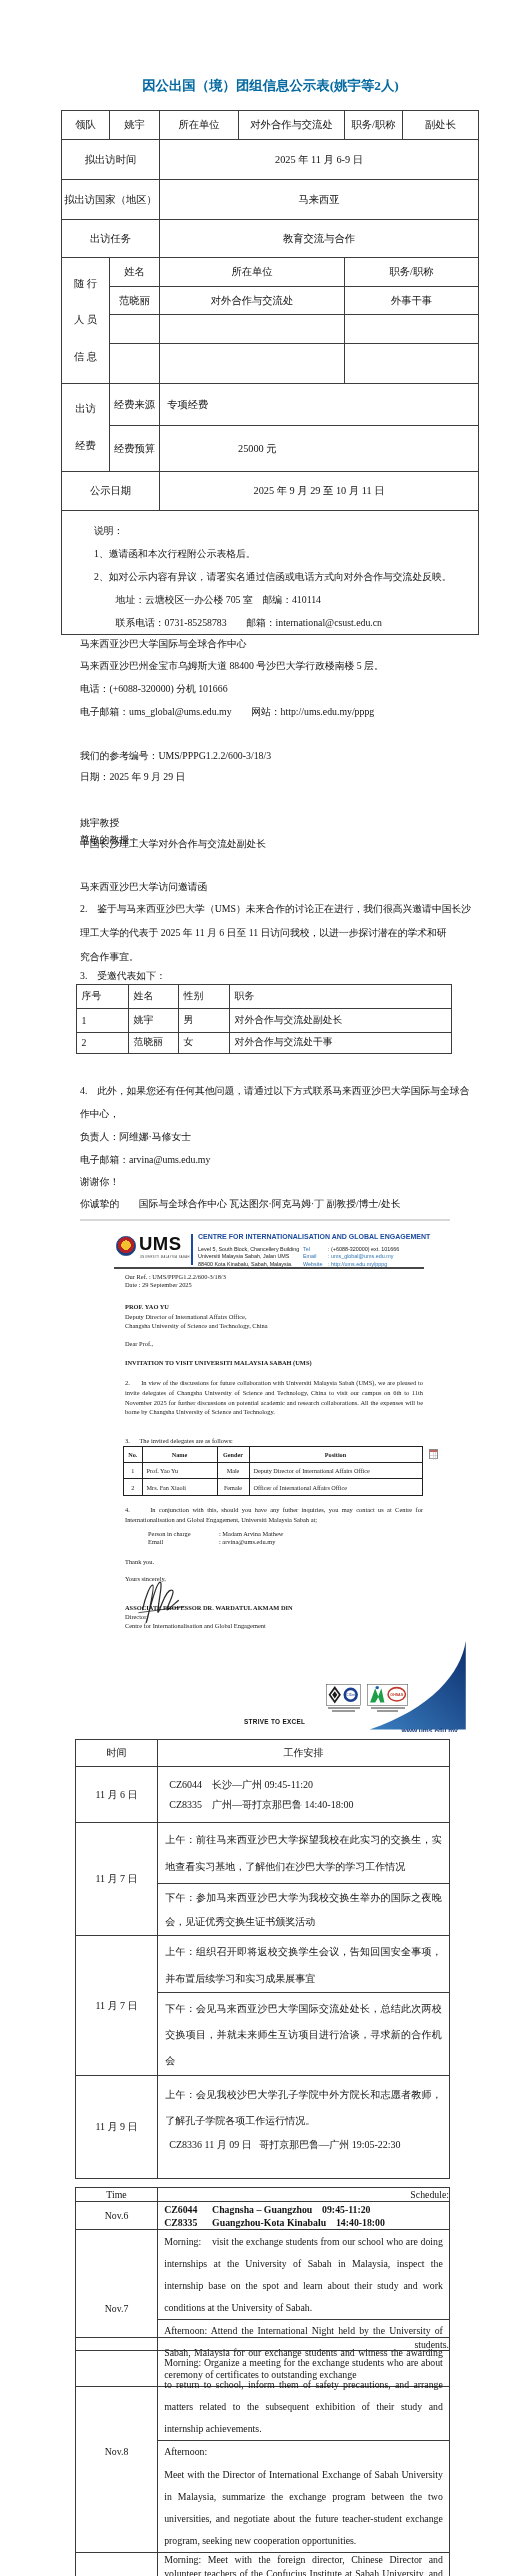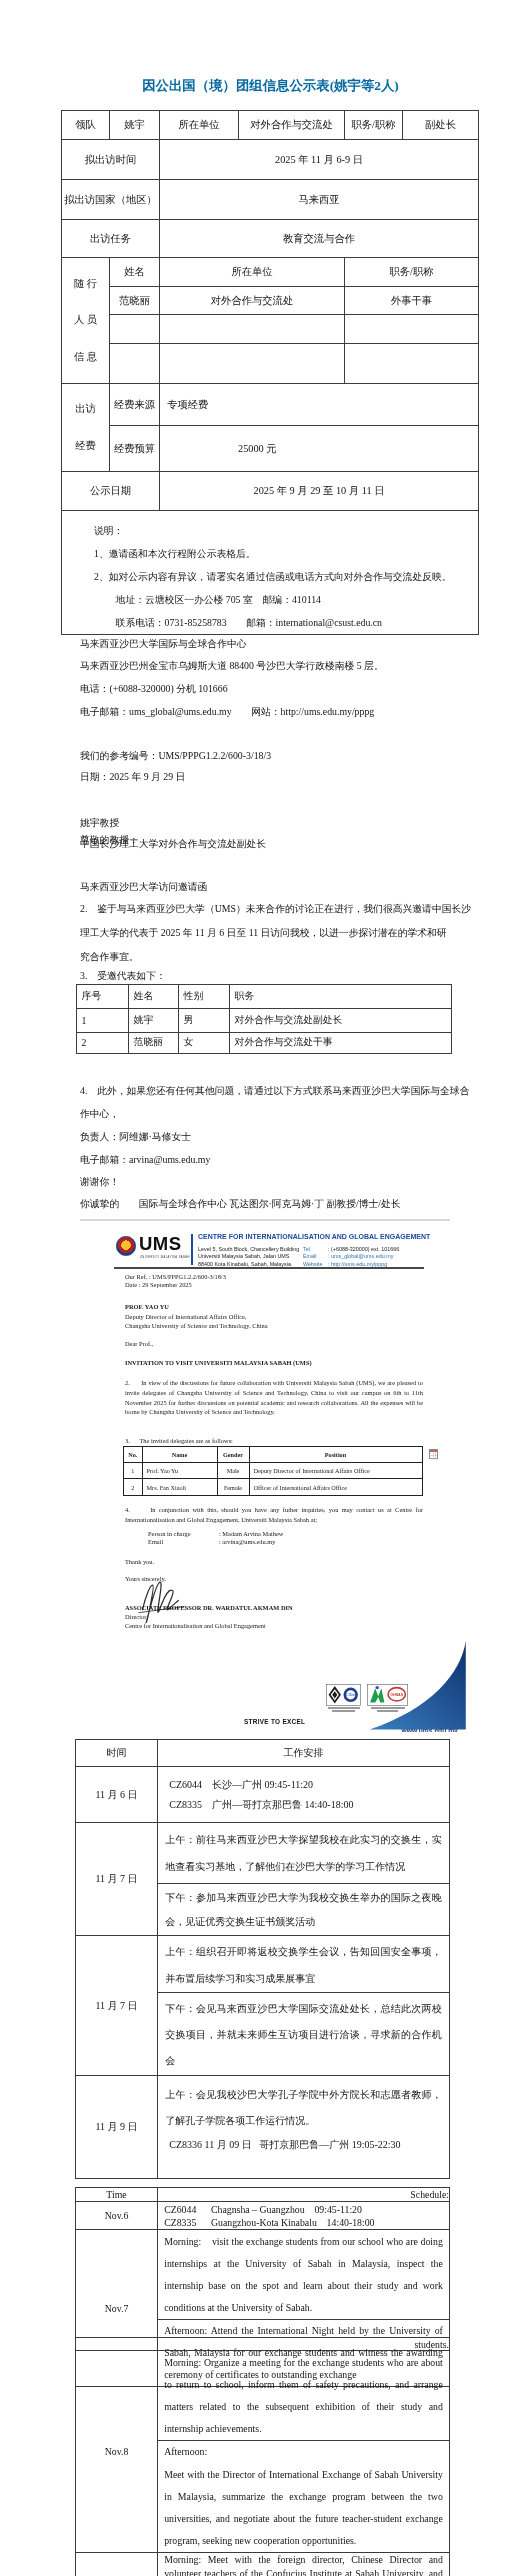--- a/index.html
+++ b/index.html
@@ -63,21 +63,21 @@
                font-weight:bold;font-size:6.7px;color:#173a7a;white-space:nowrap;}
   
   table.sched{position:absolute;border-collapse:collapse;table-layout:fixed;}
   table.sched td{border:1px solid #3a3a3a;vertical-align:middle;padding:0;}
   table.sched td.date{text-align:center;font-size:10px;}
   table.sched td.hd{text-align:center;font-size:10px;}
   table.sched td.body{vertical-align:top;text-align:justify;}
   .cpara{padding:3.1px 7.2px 0 7.2px;font-size:10px;line-height:26px;text-align:justify;}
   .cflight{padding-left:11.3px;font-size:10px;white-space:pre;}
   .epara{padding:0.5px 6.2px 0 6.2px;font-size:9.8px;line-height:22px;text-align:justify;}
-  .eflight{padding-left:6.2px;font-size:9.8px;line-height:13px;white-space:pre;}
+  .eflight{padding-left:6.2px;font-size:9.8px;line-height:13px;white-space:pre;font-weight:bold;}
   table.sched td.hd-left{font-size:9.8px;text-align:right;padding-left:6.2px;}
   .caption-bars div{height:1.5px;background:#9a9a9a;margin:1.5px auto 0;}
 </style>
 </head>
 <body>
 
 <div class="page">
 
   <div class="abs doc-title">因公出国（境）团组信息公示表(姚宇等2人)</div>
 

